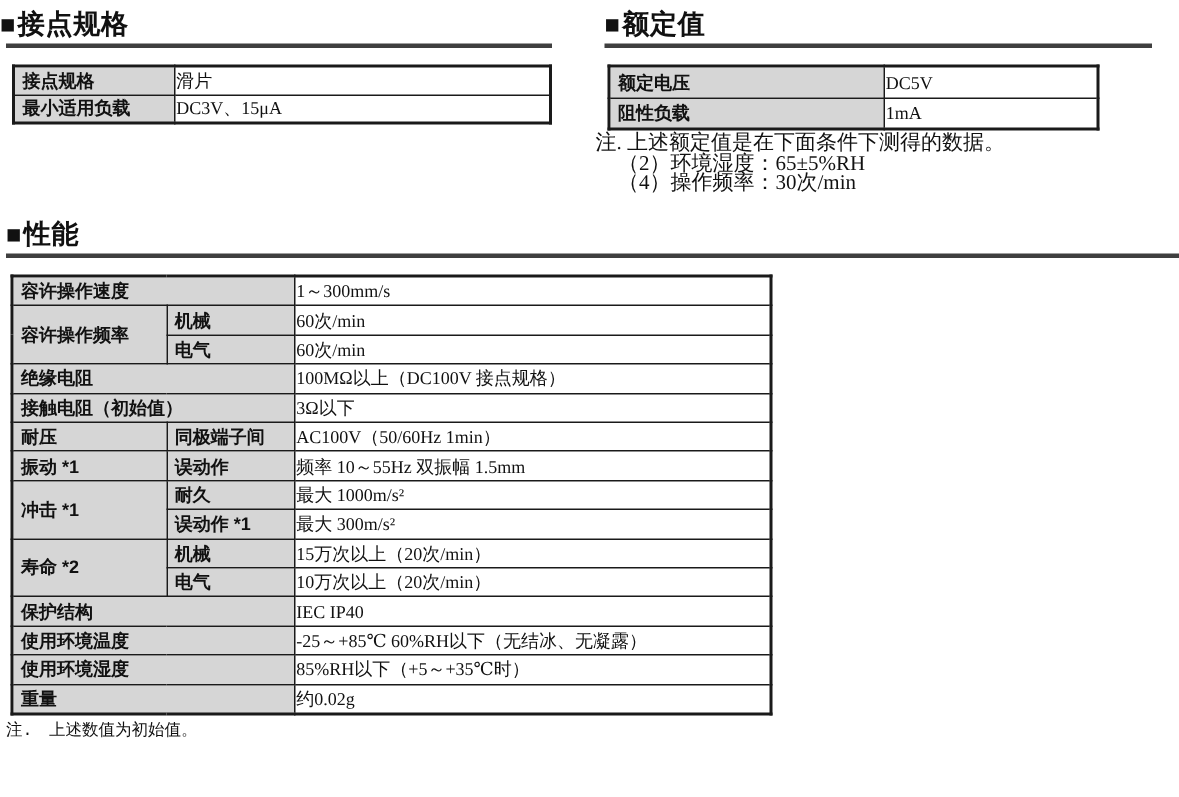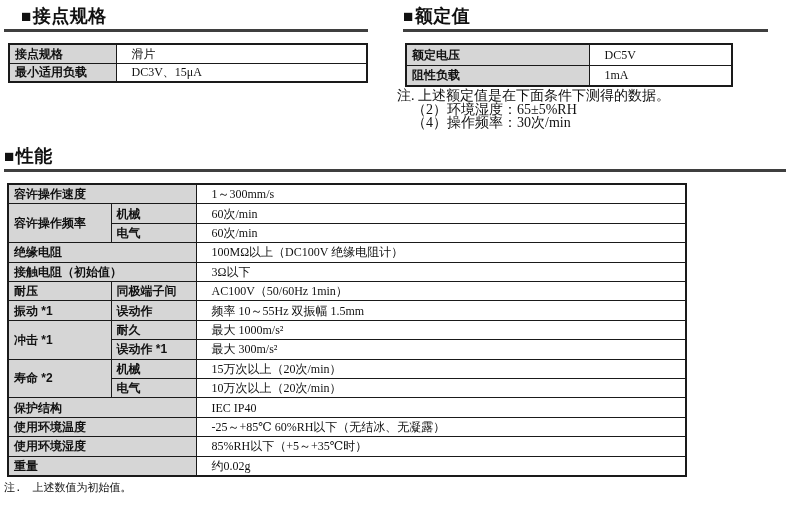--- a/index.html
+++ b/index.html
@@ -33,38 +33,38 @@
     vertical-align:middle;
   }
   table.t th{
     background:var(--header-cell-bg);
     font-weight:bold;text-align:left;
     font-family:"Liberation Sans","DejaVu Sans",sans-serif;
   }
   table.t td{
     background:#ffffff;font-weight:normal;
     font-family:"Liberation Serif","DejaVu Serif",serif;
-    padding-left:15px;
+    padding-left:1px;
   }
   .t2 tr{height:19px;}
   .t3 tr{height:21px;}
   .notes{
     font-family:"Liberation Serif","DejaVu Serif",serif;
     font-size:14px;line-height:13.5px;white-space:nowrap;
   }
   .notes .cond{padding-left:15px;}
   .footnotes{
     font-family:Liberation Mono, monospace;
     font-size:11px;line-height:12.5px;white-space:nowrap;
   }
 </style>
 </head>
 <body>
 
-<h2 class="sec-title abs" style="left:21px;top:5px;"><span class="sq">■</span><span>接点规格</span></h2>
+<h2 class="sec-title abs" style="left:0;top:5px;"><span class="sq">■</span><span>接点规格</span></h2>
 <div class="rule abs" style="left:4px;top:29px;width:364px;"></div>
 
 <table class="t t2 abs" style="left:8px;top:43px;width:360px;">
   <colgroup>
       <col style="width:107px;">
       <col>
     </colgroup>
   <tbody>
       <tr>
     <th>接点规格</th>
@@ -99,21 +99,21 @@
 
 <div class="notes abs" style="left:397px;top:89px;">
   <div>注. 上述额定值是在下面条件下测得的数据。</div>
   <div class="cond">（2）环境湿度：65±5%RH</div>
   <div class="cond">（4）操作频率：30次/min</div>
 </div>
 
 <h2 class="sec-title abs" style="left:4px;top:145px;"><span class="sq">■</span><span>性能</span></h2>
 <div class="rule abs" style="left:4px;top:169px;width:782px;"></div>
 
-<table class="t abs" style="left:7px;top:183px;width:680px;height:294px;">
+<table class="t abs" style="left:7px;top:183px;width:508px;height:294px;">
   <colgroup>
       <col style="width:103px;">
       <col style="width:85px;">
       <col>
     </colgroup>
   <tbody>
       <tr>
     <th colspan="2">容许操作速度</th>
     <td>1～300mm/s</td>
   </tr>
@@ -121,21 +121,21 @@
     <th rowspan="2">容许操作频率</th>
     <th>机械</th>
     <td>60次/min</td>
   </tr>
   <tr>
     <th>电气</th>
     <td>60次/min</td>
   </tr>
   <tr>
     <th colspan="2">绝缘电阻</th>
-    <td>100MΩ以上（DC100V 绝缘电阻计）</td>
+    <td>100MΩ以上（DC100V 接点规格）</td>
   </tr>
   <tr>
     <th colspan="2">接触电阻（初始值）</th>
     <td>3Ω以下</td>
   </tr>
   <tr>
     <th>耐压</th>
     <th>同极端子间</th>
     <td>AC100V（50/60Hz 1min）</td>
   </tr>

